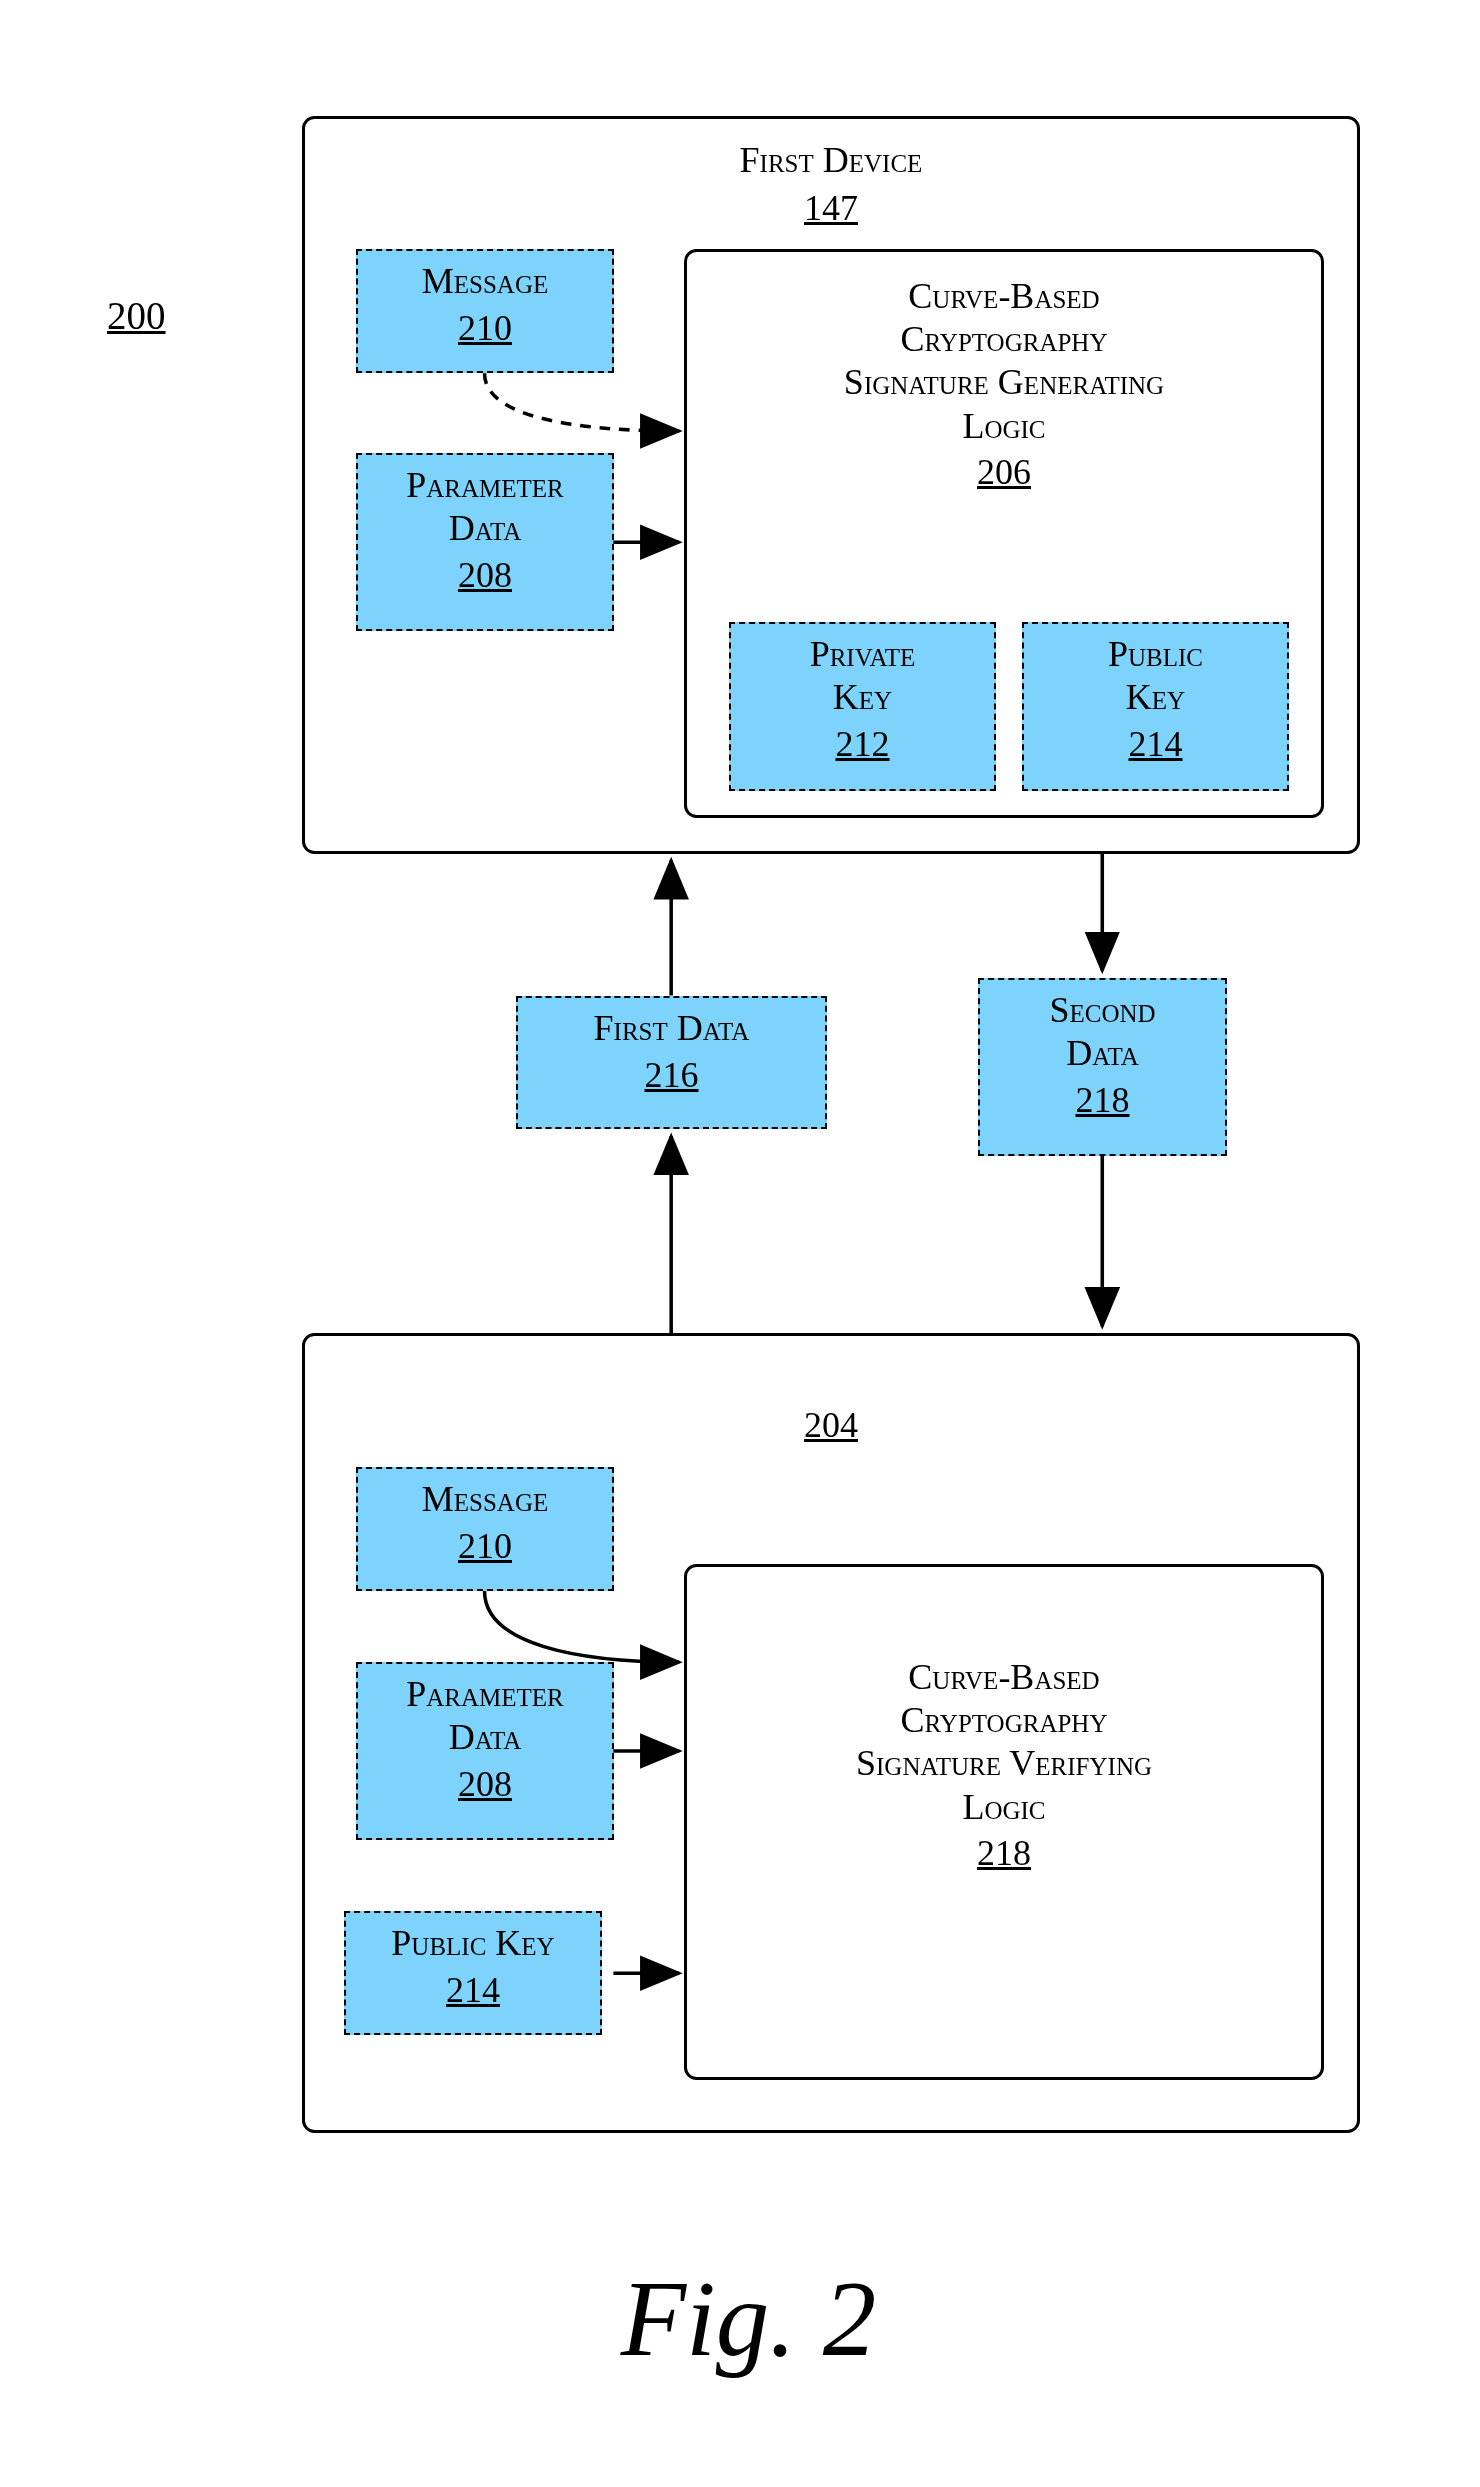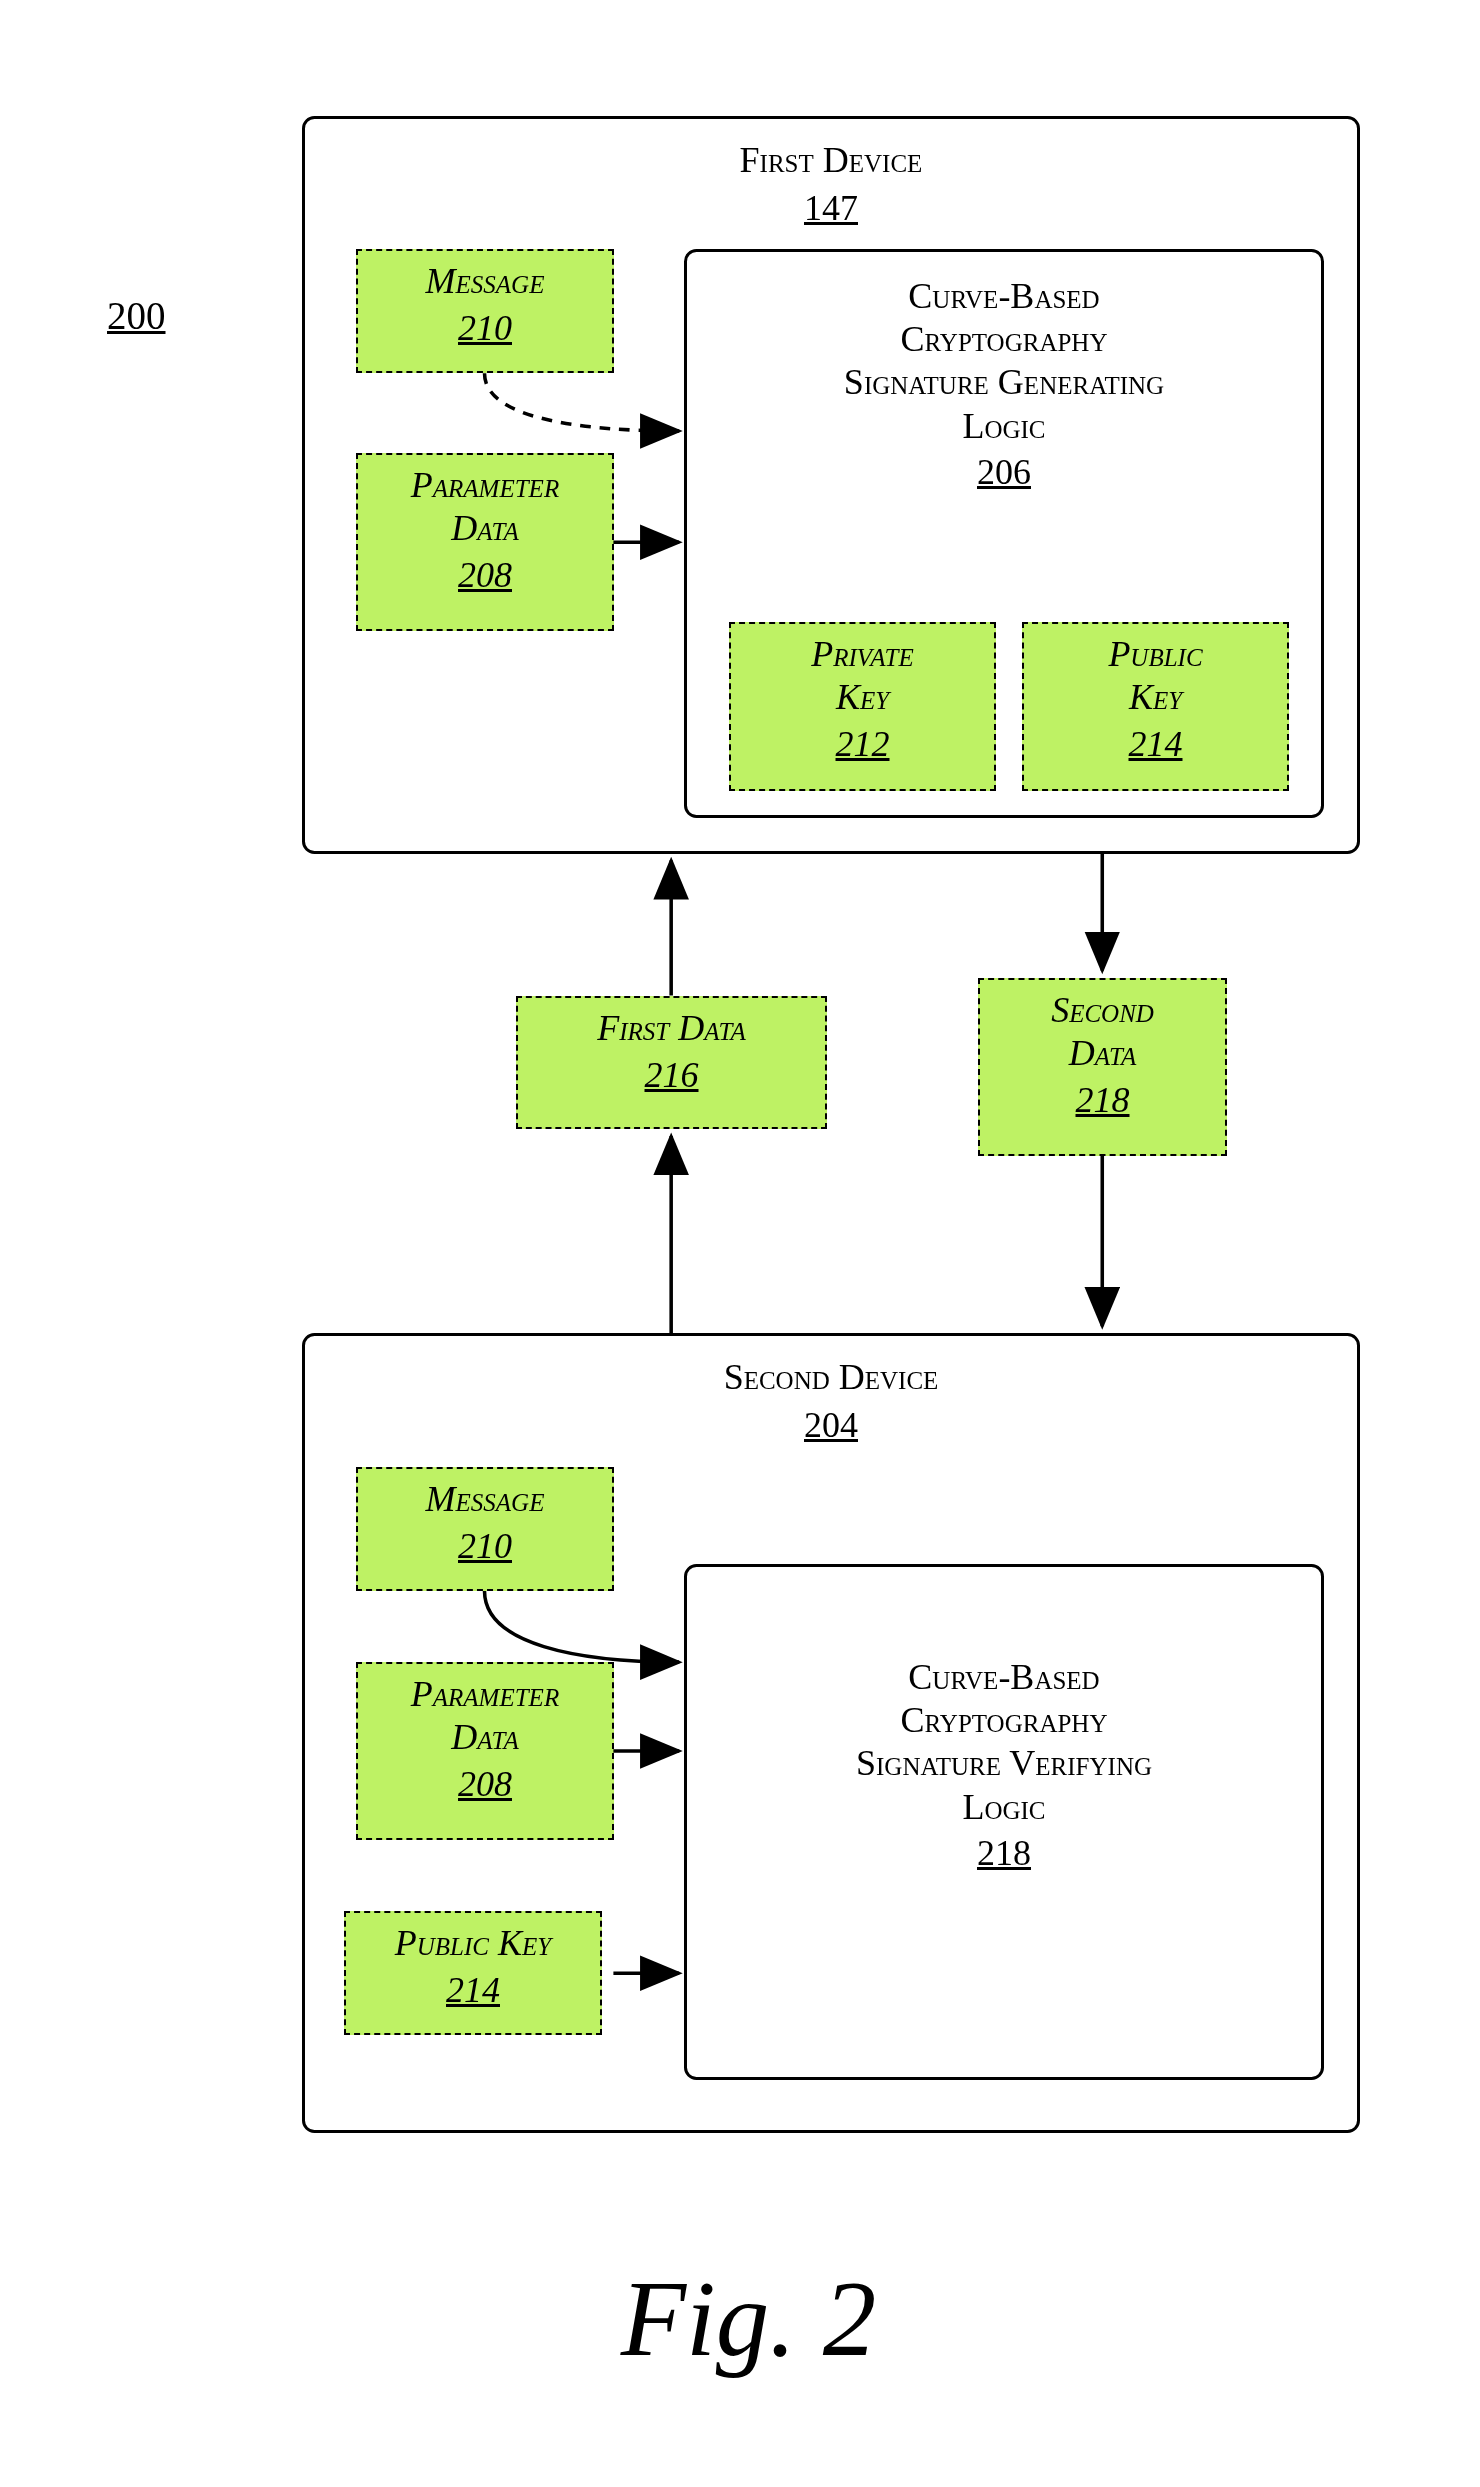--- a/index.html
+++ b/index.html
@@ -25,23 +25,22 @@
   }
   .solid-box {
     border: 3.6px solid #000;
     border-radius: 12.4px;
     position: absolute;
     background: #fff;
   }
   .dashed-box {
     border: 2.7px dashed #000;
     position: absolute;
-    background: #bef264;
+    background: #7dd3fc;
     padding: 9px 7.1px;
-    font-style: italic;
   }
   .fig-num {
     position: absolute;
     text-decoration: underline;
     font-size: 39px;
   }
   .fig-caption {
     position: absolute;
     font-family: 'Brush Script MT', cursive;
     font-style: italic;
@@ -103,21 +102,20 @@
   <span class="ref">216</span>
 </div>
 
 <div class="dashed-box" style="left:978px; top:978px; width:249px; height:178px;">
   <div class="label">Second</div>
   <div class="label">Data</div>
   <span class="ref">218</span>
 </div>
 
 <div class="solid-box" style="left:302px; top:1333px; width:1058px; height:800px;">
-  <div class="label" style="position:absolute; left:0; right:0; top:19.6px;">Second Device</div>
   <span class="ref" style="position:absolute; left:0; right:0; top:64px;">204</span>
 </div>
 
 <div class="dashed-box" style="left:356px; top:1467px; width:258px; height:124px;">
   <div class="label">Message</div>
   <span class="ref">210</span>
 </div>
 
 <div class="dashed-box" style="left:356px; top:1662px; width:258px; height:178px;">
   <div class="label">Parameter</div>

